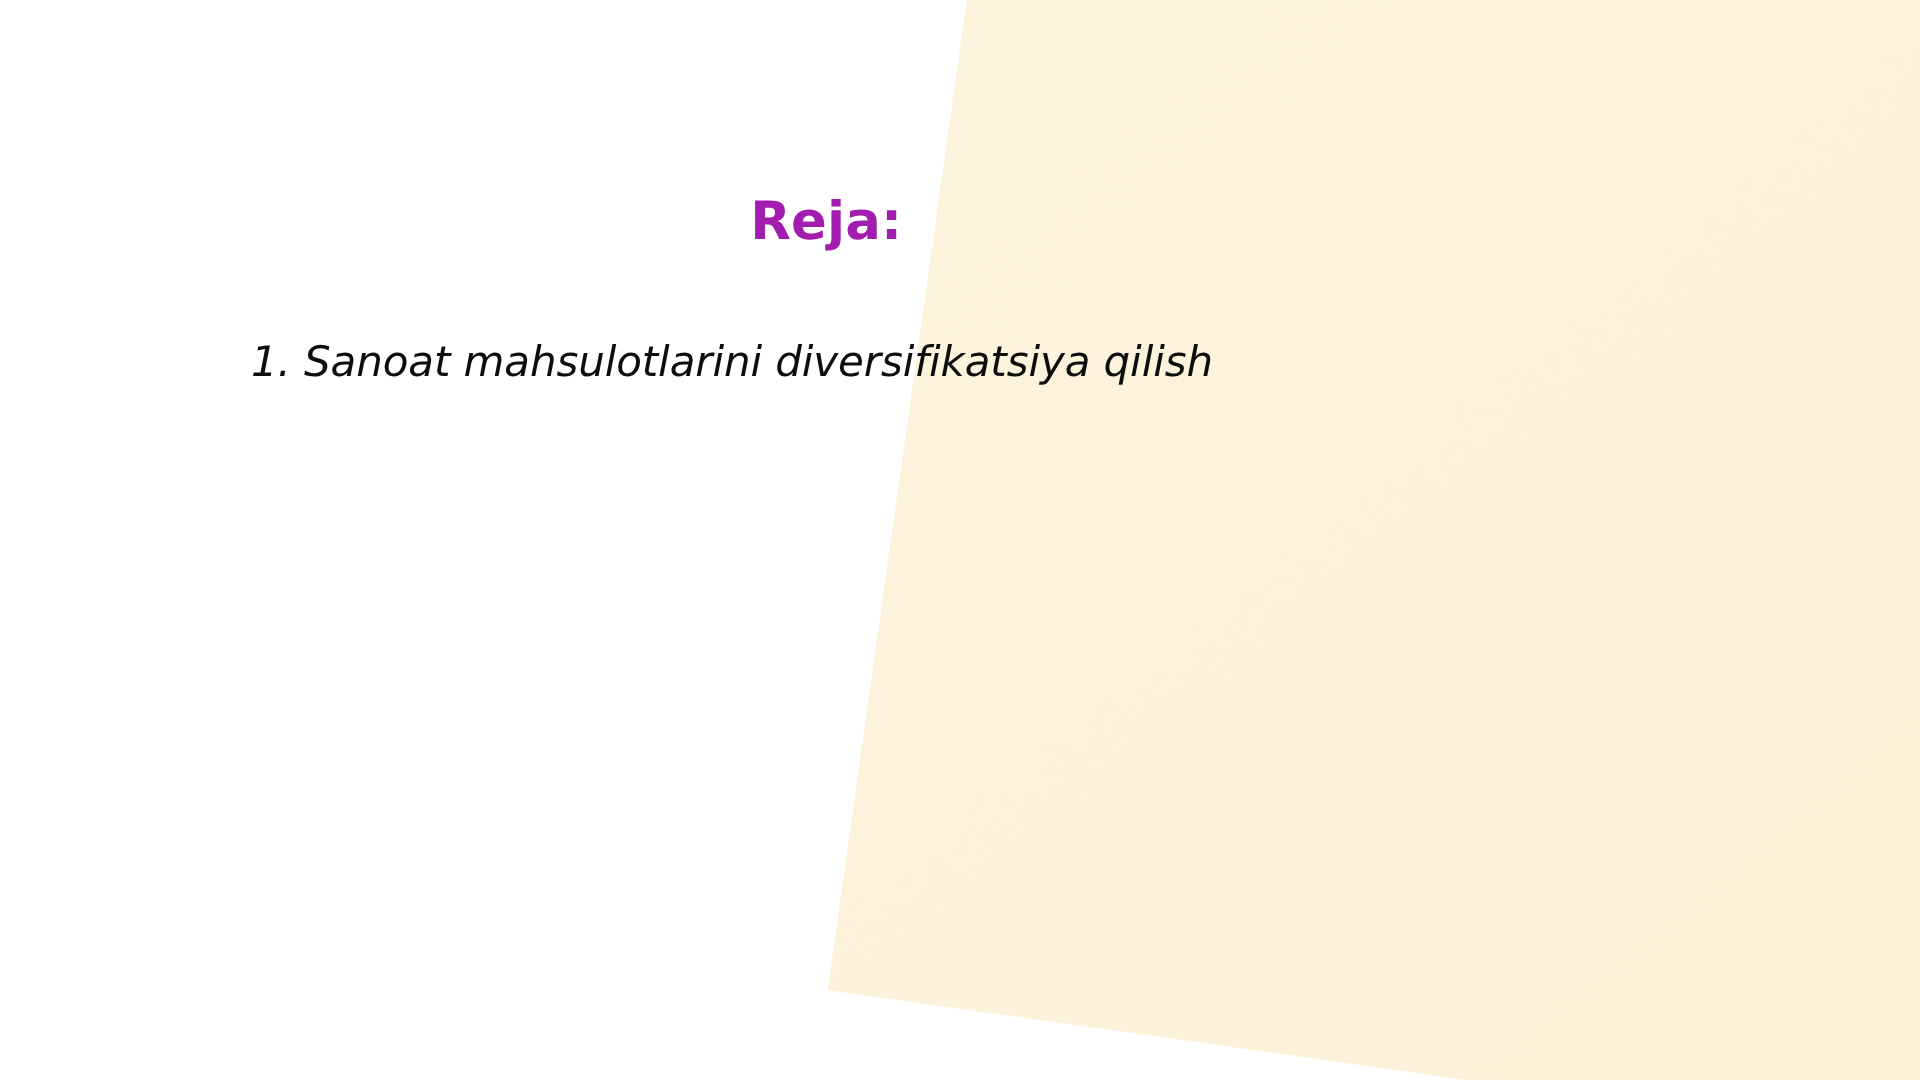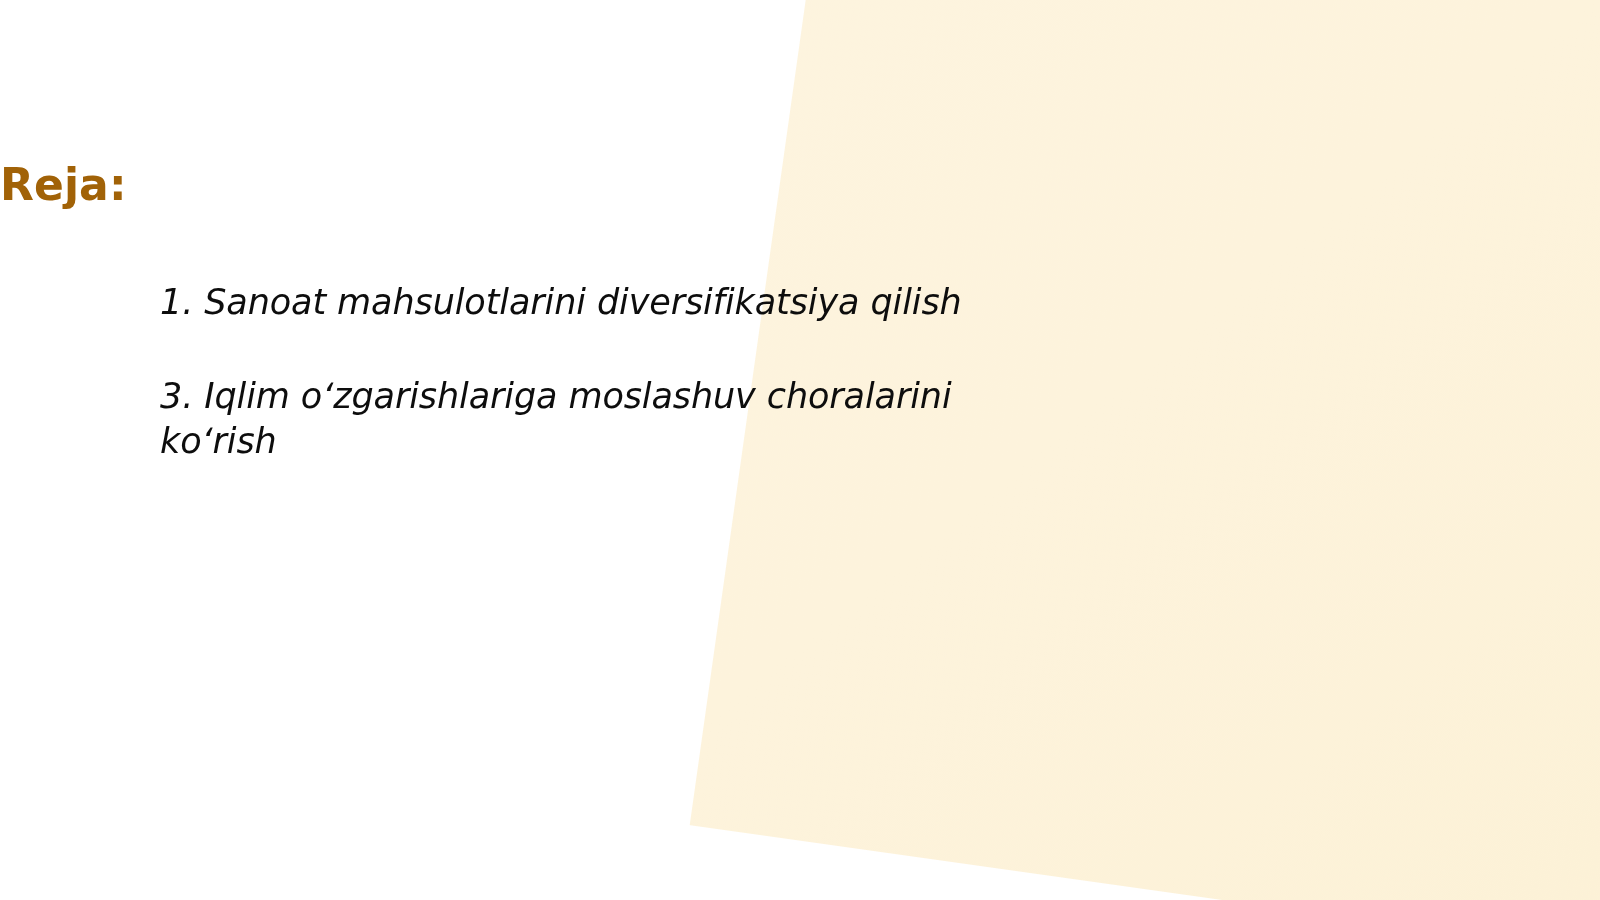--- a/index.html
+++ b/index.html
@@ -41,33 +41,34 @@
     z-index: 2;
     width: 100%;
     height: 100%;
   }
 
   .slide-title {
     position: absolute;
     left: 0;
     top: 131px;
     width: 1377px;
-    text-align: left;
+    text-align: center;
     font-size: 44px;
     font-weight: bold;
-    color: #a16207;
+    color: #a21caf;
     letter-spacing: 0.1px;
     line-height: 1.15;
   }
 
   .plan-list {
     position: absolute;
     left: 160px;
     top: 280px;
     width: 900px;
+    text-align: center;
   }
 
   .plan-item {
     font-size: 35px;
     font-style: italic;
     font-weight: normal;
     color: #0d0d0d;
     line-height: 1.30;
     margin: 0 0 48px 0;
     letter-spacing: -0.1px;
@@ -94,17 +95,16 @@
       <rect x="0" y="0" width="1000" height="1080" fill="url(#creamGrad)"></rect>
     </svg>
   </div>
 
   <div class="content">
 
     <h1 class="slide-title">Reja:</h1>
 
     <div class="plan-list">
       <p class="plan-item">1. Sanoat mahsulotlarini diversifikatsiya qilish</p>
-      <p class="plan-item">3. Iqlim oʻzgarishlariga moslashuv choralarini koʻrish</p>
     </div>
 
   </div>
 </div>
 
 </body></html>

